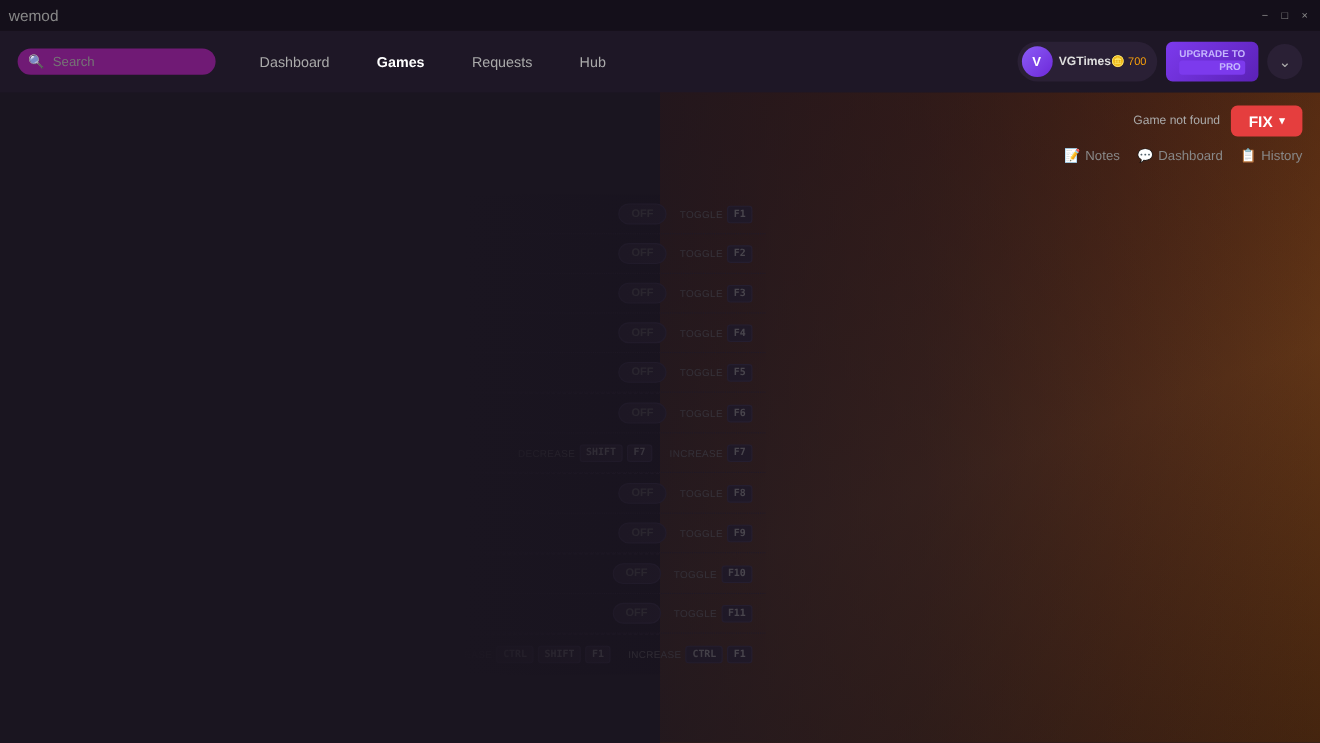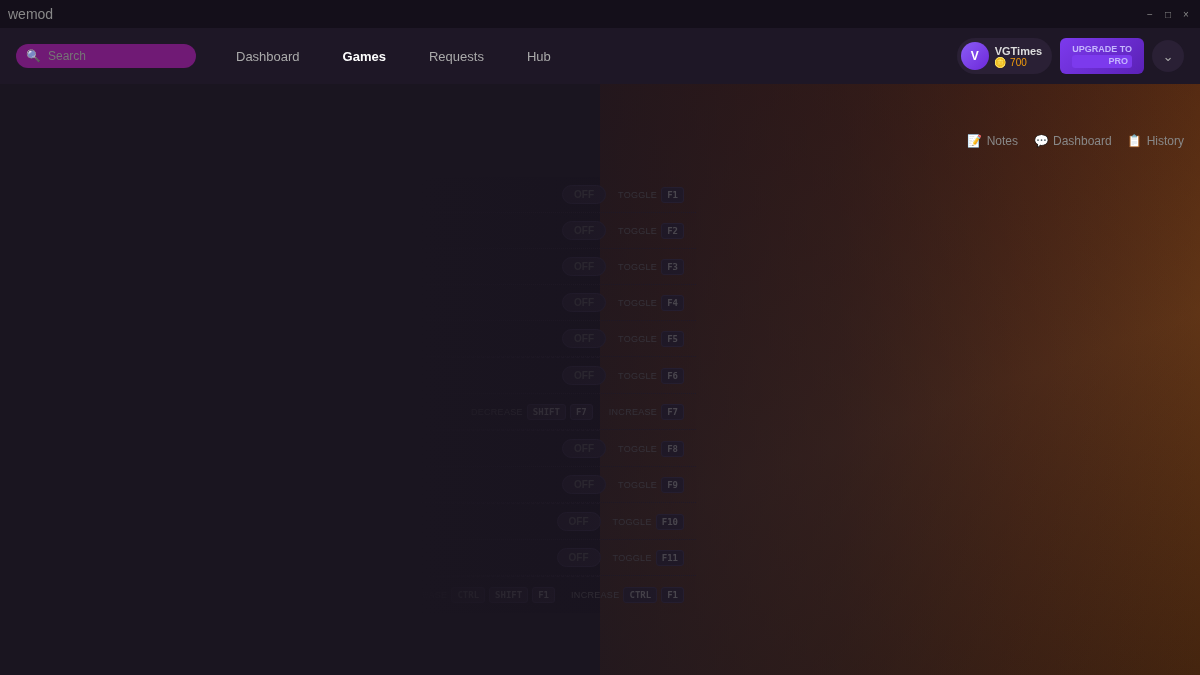--- a/index.html
+++ b/index.html
@@ -131,21 +131,21 @@
       background: linear-gradient(135deg, #8b5cf6, #6d28d9);
       display: flex;
       align-items: center;
       justify-content: center;
       font-size: 12px;
       font-weight: 700;
       color: white;
     }
     .user-info {
       display: flex;
-      flex-direction: column;
+      flex-direction: row;
     }
     .user-name {
       font-size: 11px;
       color: #ddd;
       font-weight: 600;
     }
     .user-coins {
       display: flex;
       align-items: center;
       gap: 3px;
@@ -476,20 +476,27 @@
       <span class="breadcrumb-sep">›</span>
     </div>
 
     <h1 class="game-title">RED DEAD REDEMPTION 2</h1>
     <div class="game-meta">
       <span class="by-text">by</span>
       <span class="author">MrAntiFun</span>
       <span class="creator-badge">CREATOR</span>
     </div>
 
+    <div class="top-right-controls">
+      <span class="game-not-found">Game not found</span>
+      <button class="fix-btn">
+        <span>FIX</span>
+        <span style="font-size:10px;">▾</span>
+      </button>
+    </div>
 
     <div class="tabs-row">
       <div class="tab">
         <span>📝</span>
         <span>Notes</span>
       </div>
       <div class="tab">
         <span>💬</span>
         <span>Dashboard</span>
       </div>

